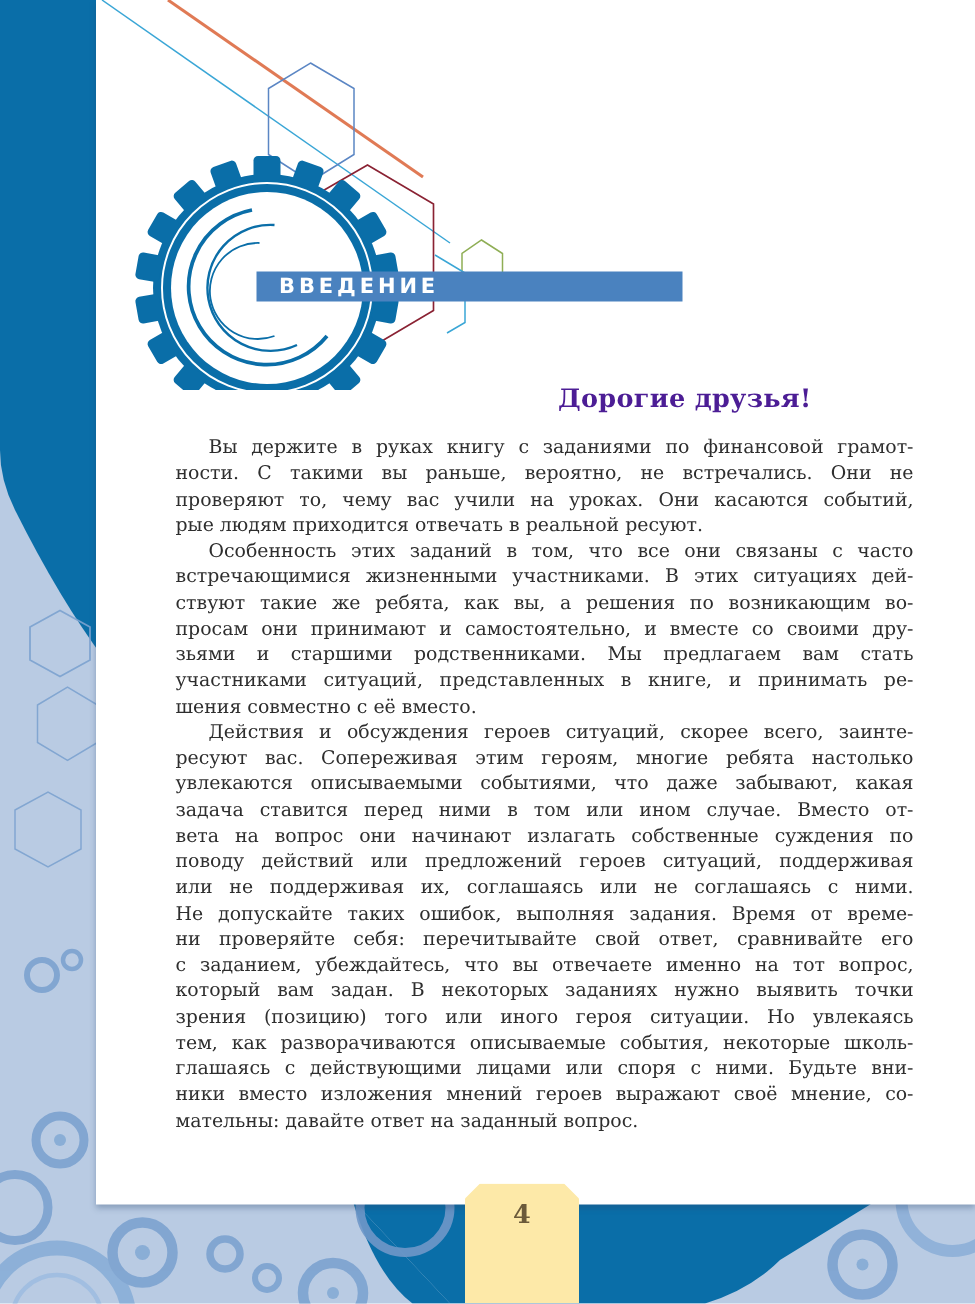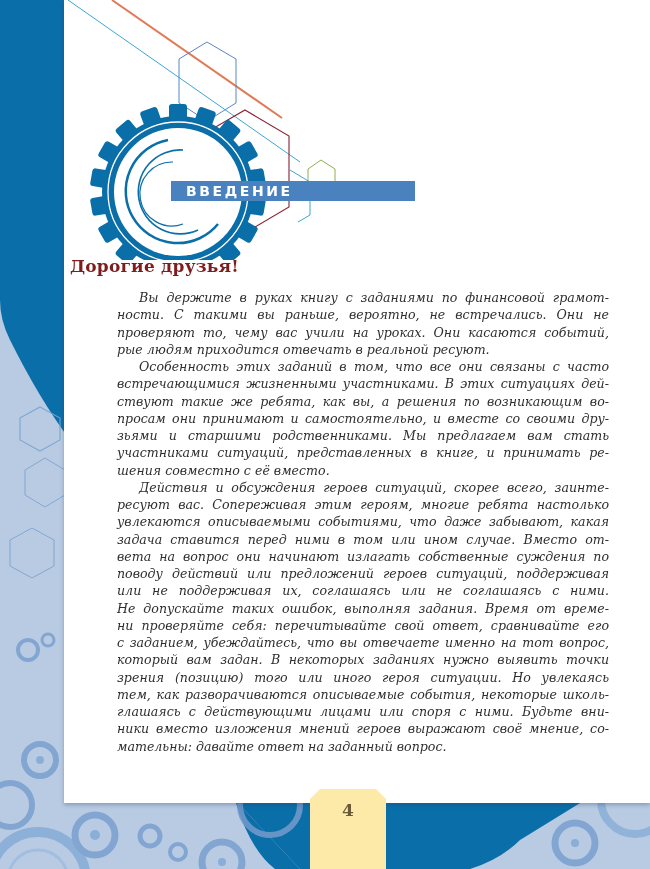--- a/index.html
+++ b/index.html
@@ -1,24 +1,24 @@
 <!DOCTYPE html>
 <html><head>
 <meta charset="utf-8">
 <style>
   html, body { margin:0; padding:0; }
   body { width:650px; height:869px; position:relative; overflow:hidden; background:#b9cbe3; font-family:"DejaVu Serif", serif; }
   .bg-svg { position:absolute; left:0; top:0; width:650px; height:869px; }
   .page { position:absolute; left:64px; top:0; width:586px; height:803px; background:#ffffff; box-shadow: 0 2px 4px rgba(40,70,110,0.35); }
   .deco { position:absolute; left:0; top:0; width:650px; height:260px; pointer-events:none; }
-  .banner { position:absolute; left:171px; top:181px; width:244px; height:20px; background:#4a82bf; }
+  .banner { position:absolute; left:171px; top:181px; width:284px; height:20px; background:#4a82bf; }
   .banner-text { position:absolute; left:15px; top:1px; font-family:"DejaVu Sans", sans-serif; font-weight:bold; font-size:14px; letter-spacing:2.6px; color:#ffffff; line-height:18px; }
-  .heading { position:absolute; left:0; width:541px; top:256px; text-align:left; font-family:"DejaVu Serif", serif; font-weight:bold; font-size:17px; color:#7f1d1d; padding-left:70px; box-sizing:border-box; letter-spacing:0.2px; }
+  .heading { position:absolute; left:0; width:541px; top:256px; text-align:right; font-family:"DejaVu Serif", serif; font-weight:bold; font-size:17px; color:#4c1d95; padding-left:70px; box-sizing:border-box; letter-spacing:0.2px; }
   .body-text { position:absolute; left:117px; top:289px; width:492px; font-family:"DejaVu Serif", serif; font-size:12.6px; line-height:17.25px; color:#2e2e2e; text-align:justify; }
-  .line { display:block; text-align:justify; text-align-last:justify; white-space:nowrap; word-spacing:0; height:17.25px; overflow:visible;font-style:italic; }
+  .line { display:block; text-align:justify; text-align-last:justify; white-space:nowrap; word-spacing:0; height:17.25px; overflow:visible; }
   .line.last { text-align-last:left; }
   .line.indent { padding-left:22px; }
   .page-tab { position:absolute; left:310px; top:789px; width:76px; height:80px; background:#fde9a8; clip-path:polygon(10px 0, 66px 0, 76px 10px, 76px 80px, 0 80px, 0 10px); }
   .page-num { position:absolute; left:0; top:11px; width:76px; text-align:center; font-family:"DejaVu Serif", serif; font-weight:bold; font-size:17px; color:#6b5a3a; }
 </style>
 </head>
 <body>
 
 <svg class="bg-svg" viewBox="0 0 650 869" xmlns="http://www.w3.org/2000/svg">
 

